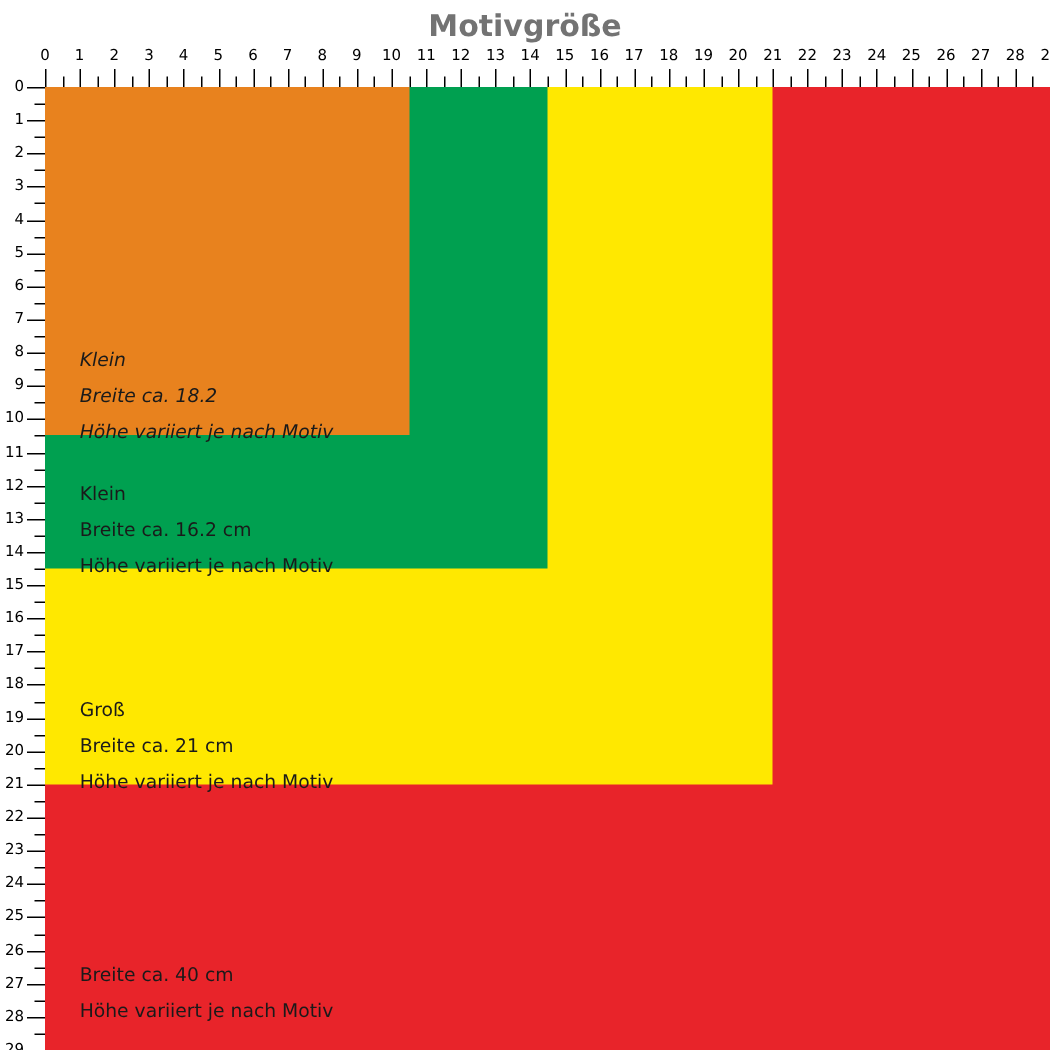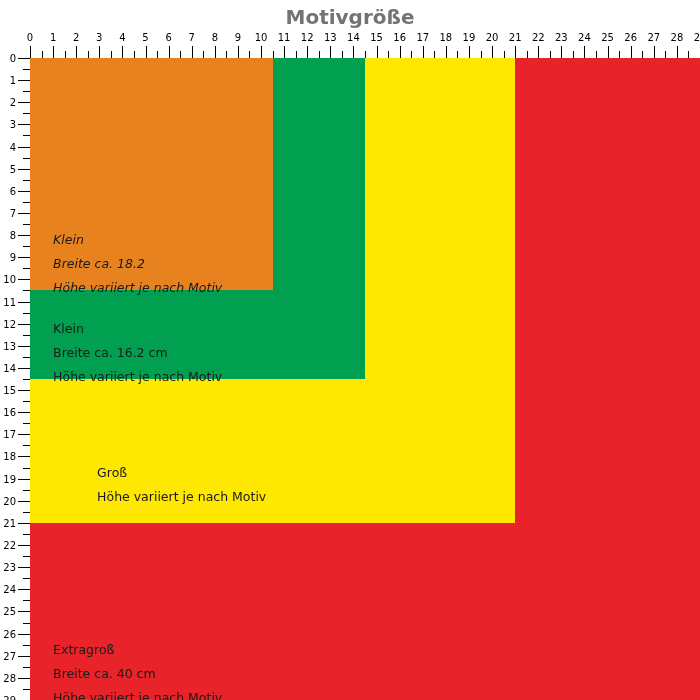--- a/index.html
+++ b/index.html
@@ -287,26 +287,26 @@
       <div class="tick-h minor" style="top: 630.931px;"></div>
       <div class="lbl-left" style="top: 642px;">29</div>
     </div>
 
   <div id="plot">
       <div class="block" style="width: 670px; height: 642px; background: rgb(232, 36, 42); z-index: 1;"></div>
       <div class="block" style="width: 485.172px; height: 464.897px; background: rgb(255, 232, 0); z-index: 2;"></div>
       <div class="block" style="width: 335px; height: 321px; background: rgb(0, 160, 80); z-index: 3;"></div>
       <div class="block" style="width: 242.586px; height: 232.448px; background: rgb(232, 130, 30); z-index: 4;"></div>
       <div class="caption" style="left: 23.1034px; top: 580.014px; z-index: 100;">
-        <div>Extragroß</div>
         <div>Breite ca. 40 cm</div>
         <div>Höhe variiert je nach Motiv</div>
       </div>
-      <div class="caption" style="left: 23.1034px; top: 402.91px; z-index: 101; margin-left: 44px;">
+      <div class="caption" style="left: 23.1034px; top: 402.91px; z-index: 101;">
         <div>Groß</div>
+        <div>Breite ca. 21 cm</div>
         <div>Höhe variiert je nach Motiv</div>
       </div>
       <div class="caption" style="left: 23.1034px; top: 259.014px; z-index: 102;">
         <div>Klein</div>
         <div>Breite ca. 16.2 cm</div>
         <div>Höhe variiert je nach Motiv</div>
       </div>
       <div class="caption" style="left: 23.1034px; top: 170.462px; z-index: 103; font-style: italic;">
         <div>Klein</div>
         <div>Breite ca. 18.2</div>

